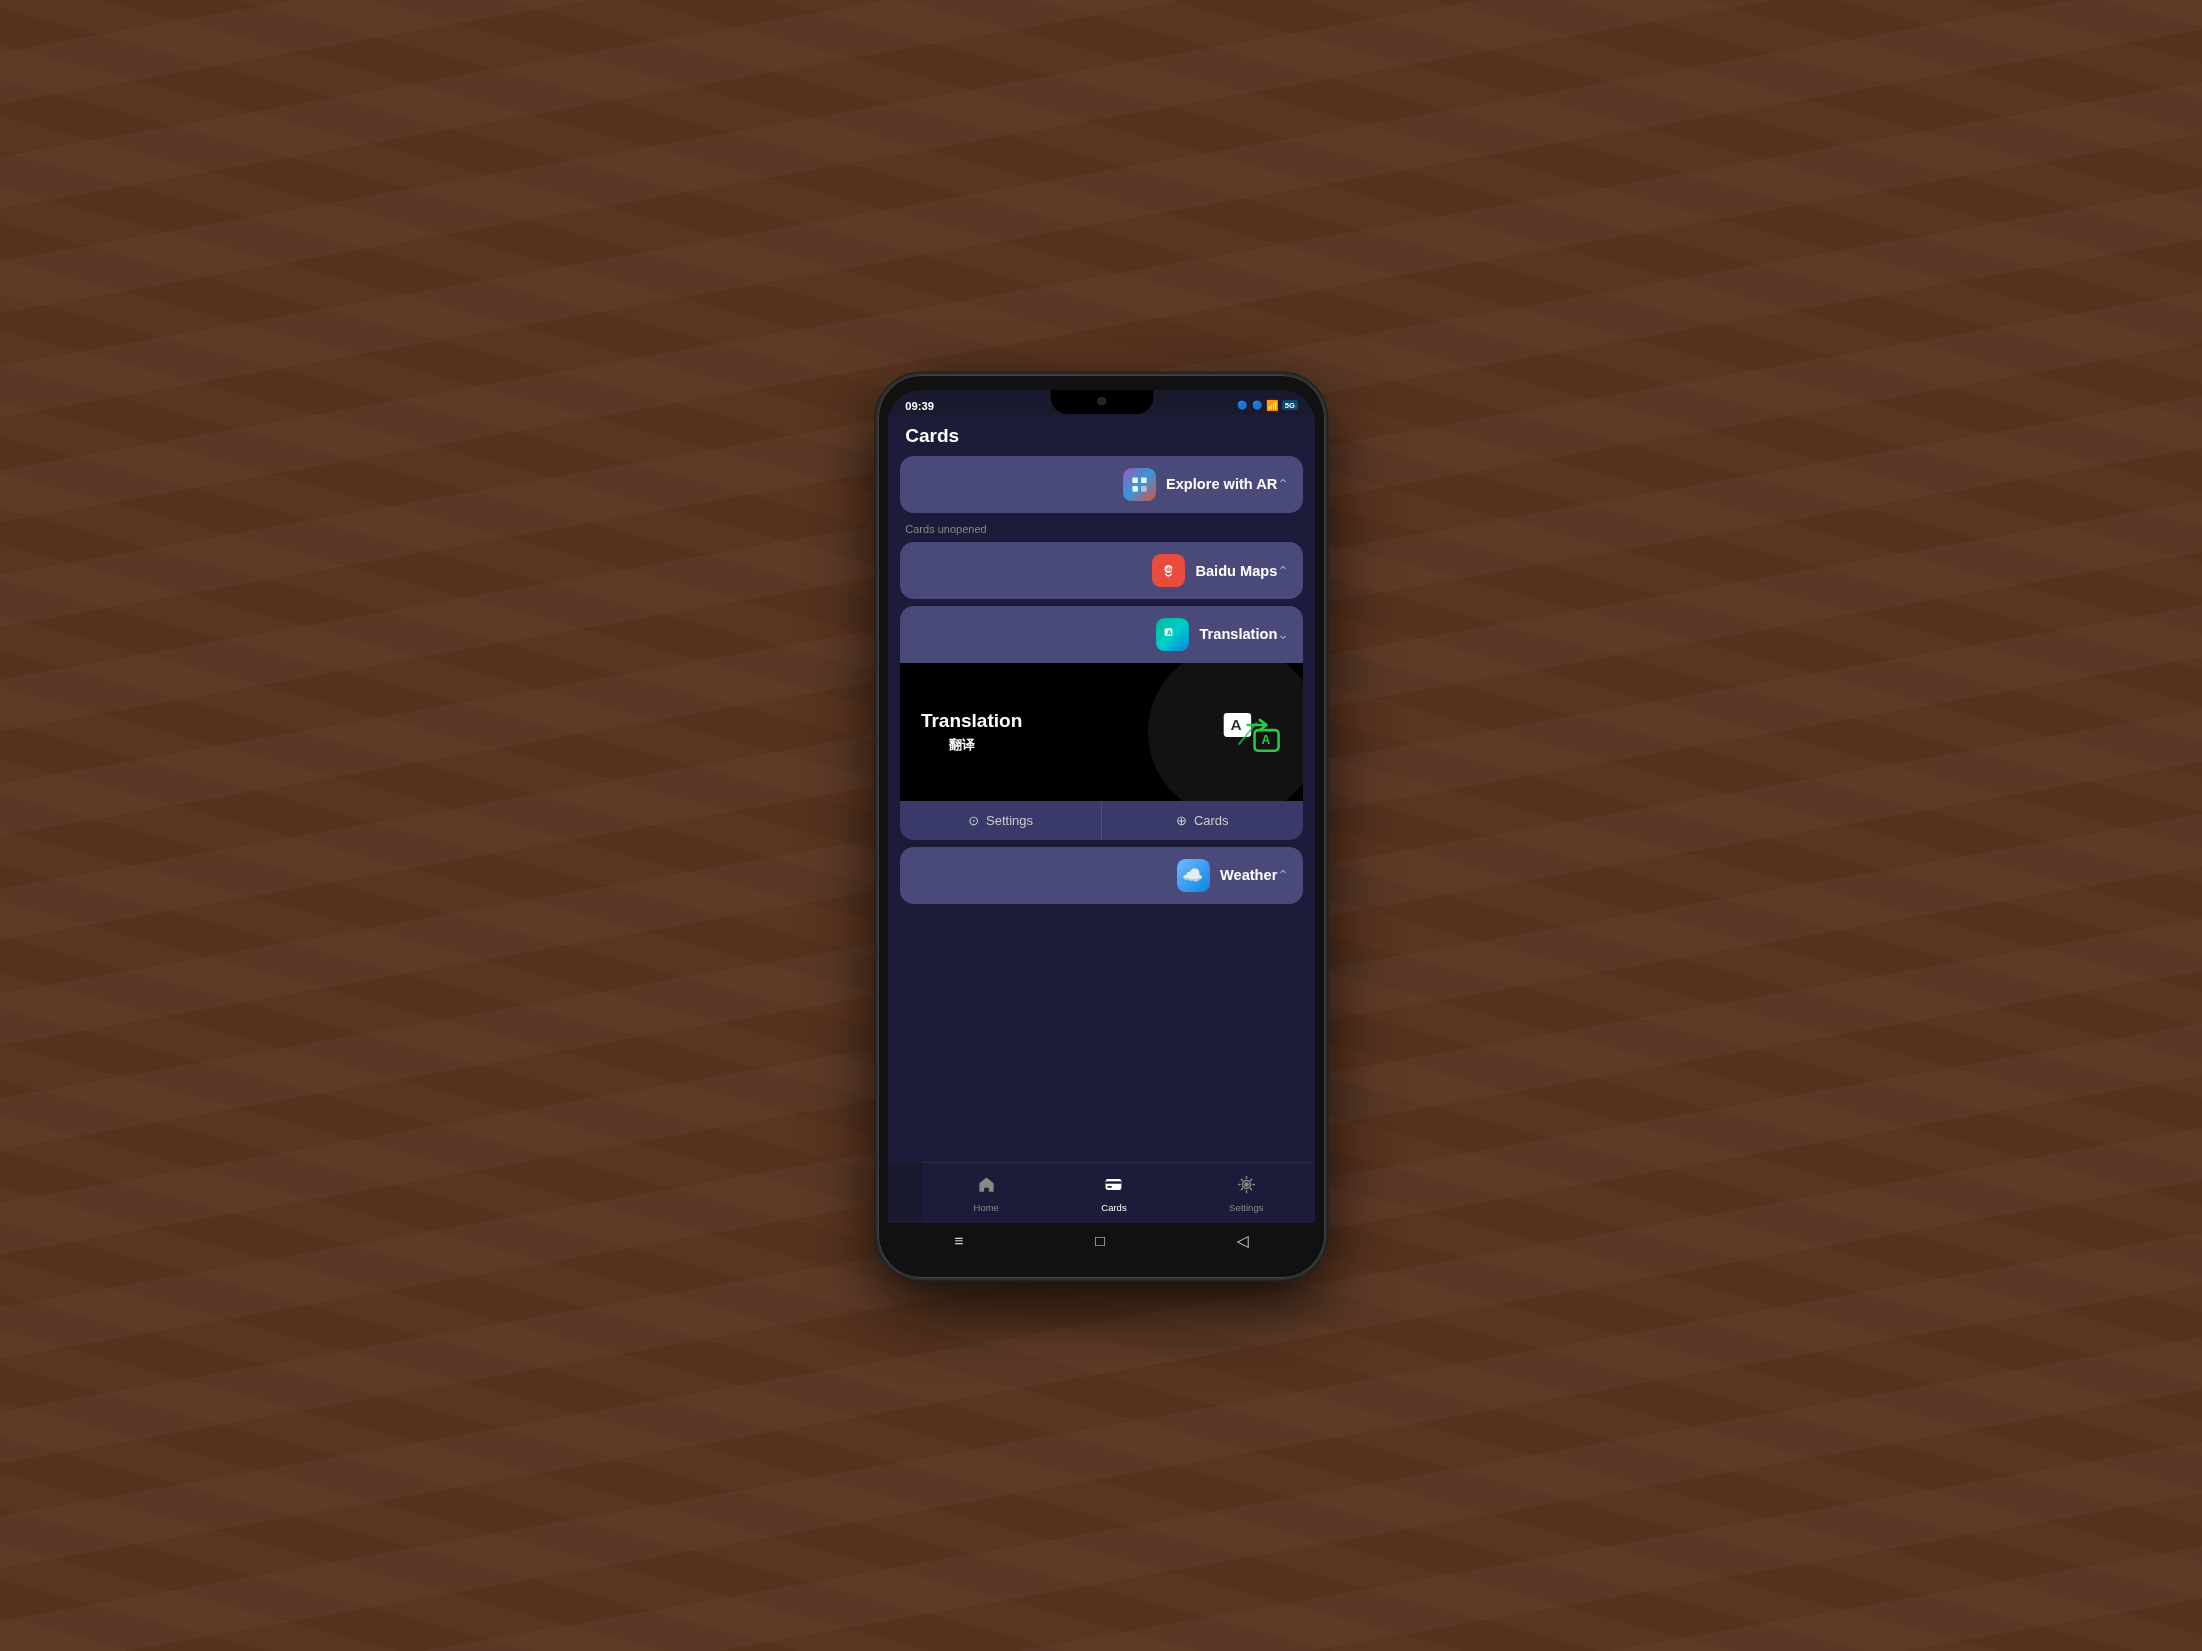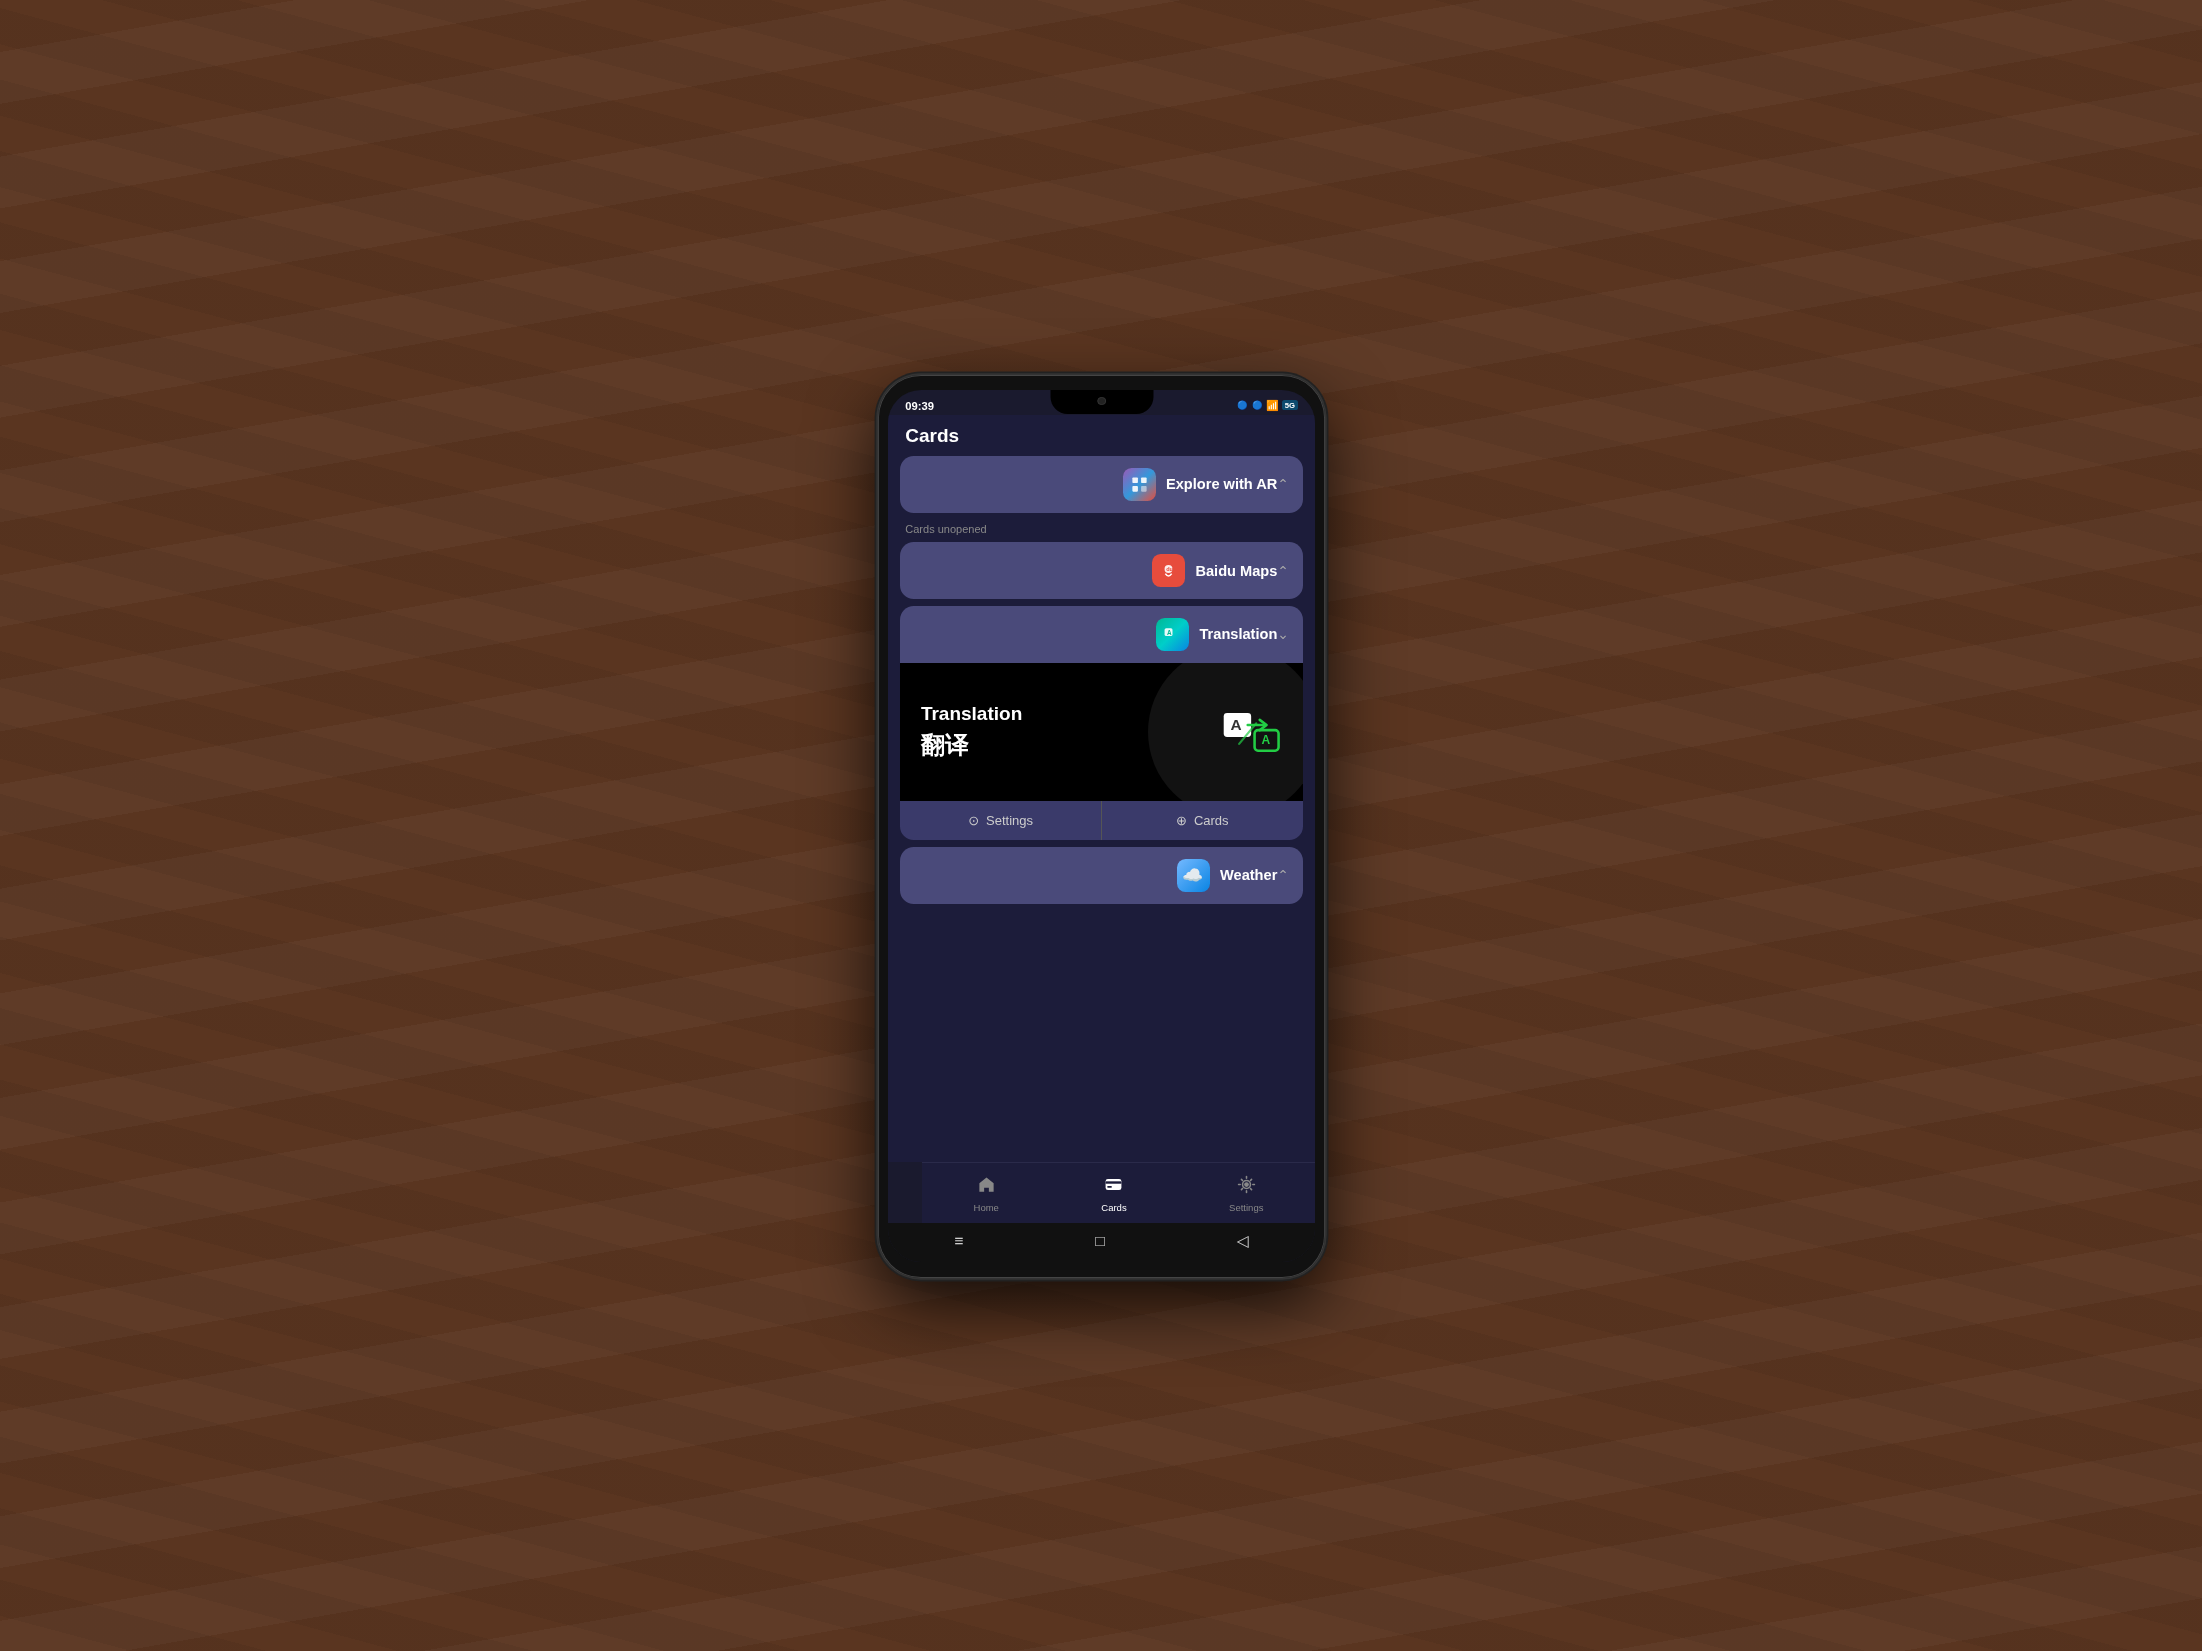--- a/index.html
+++ b/index.html
@@ -215,23 +215,24 @@
       gap: 3.4px;
     }
 
     .translation-en {
       font-size: 19px;
       font-weight: 700;
       color: #fff;
     }
 
     .translation-zh {
-      font-size: 24px;
+      font-size: 13px;
       font-weight: 700;
       color: #fff;
+      margin-left: 28px;
     }
 
     .translation-actions {
       background: #3a3a6a;
       display: flex;
       align-items: center;
     }
 
     .action-btn {
       flex: 1;

